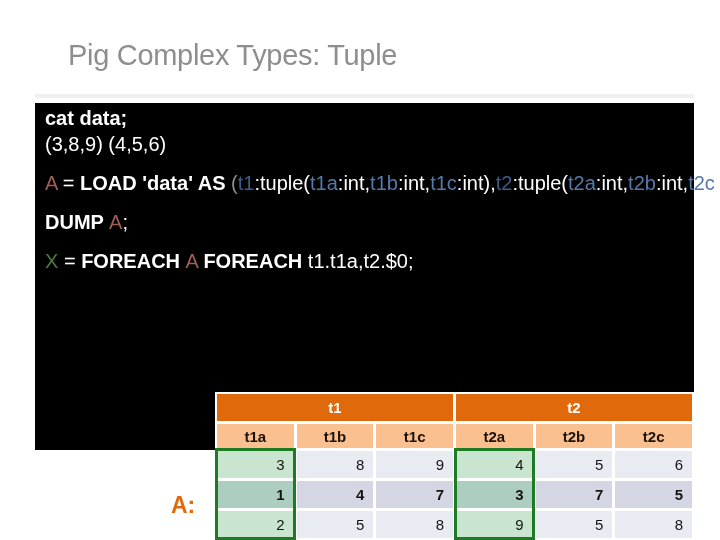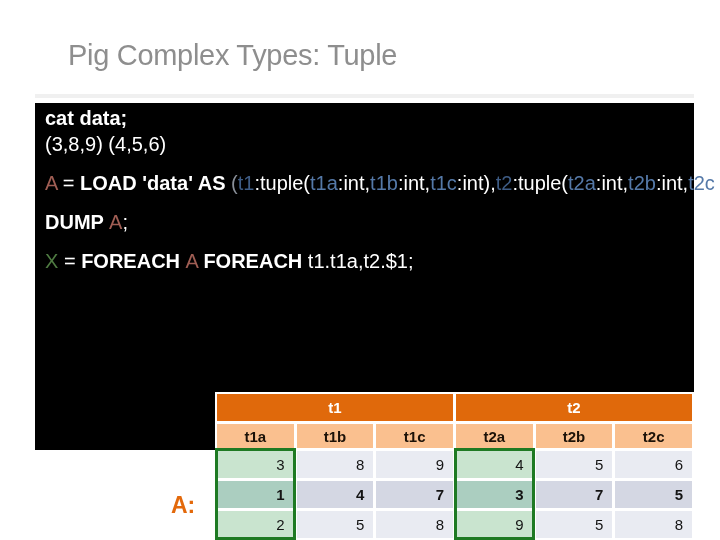--- a/index.html
+++ b/index.html
@@ -57,21 +57,21 @@
   <div class="title-divider"></div>
 
   <div class="code-box" id="code-box">
       <div class="code-line"><span class="seg-kw">cat data;</span></div>
       <div class="code-line"><span class="seg-plain">(3,8,9) (4,5,6)</span></div>
       <div class="code-spacer"></div>
       <div class="code-line"><span class="seg-alias">A</span><span class="seg-plain"> = </span><span class="seg-kw">LOAD 'data' AS </span><span class="seg-dim">(</span><span class="seg-tuple">t1</span><span class="seg-plain">:tuple(</span><span class="seg-field">t1a</span><span class="seg-plain">:int,</span><span class="seg-field">t1b</span><span class="seg-plain">:int,</span><span class="seg-field">t1c</span><span class="seg-plain">:int),</span><span class="seg-tuple">t2</span><span class="seg-plain">:tuple(</span><span class="seg-field">t2a</span><span class="seg-plain">:int,</span><span class="seg-field">t2b</span><span class="seg-plain">:int,</span><span class="seg-field">t2c</span><span class="seg-plain">:int));</span></div>
       <div class="code-spacer"></div>
       <div class="code-line"><span class="seg-kw">DUMP </span><span class="seg-alias">A</span><span class="seg-plain">;</span></div>
       <div class="code-spacer"></div>
-      <div class="code-line"><span class="seg-var">X</span><span class="seg-plain"> = </span><span class="seg-kw">FOREACH </span><span class="seg-alias">A</span><span class="seg-plain"> </span><span class="seg-kw">FOREACH </span><span class="seg-plain">t1.t1a,t2.$1;</span></div>
+      <div class="code-line"><span class="seg-var">X</span><span class="seg-plain"> = </span><span class="seg-kw">FOREACH </span><span class="seg-alias">A</span><span class="seg-plain"> </span><span class="seg-kw">FOREACH </span><span class="seg-plain">t1.t1a,t2.$0;</span></div>
     </div>
 
   <div class="result-label">A:</div>
 
   <div class="result-table" id="result-table">
       <div class="group-cell" style="grid-column: span 3;">t1</div>
       <div class="group-cell" style="grid-column: span 3;">t2</div>
       <div class="colhead-cell">t1a</div>
       <div class="colhead-cell">t1b</div>
       <div class="colhead-cell">t1c</div>

